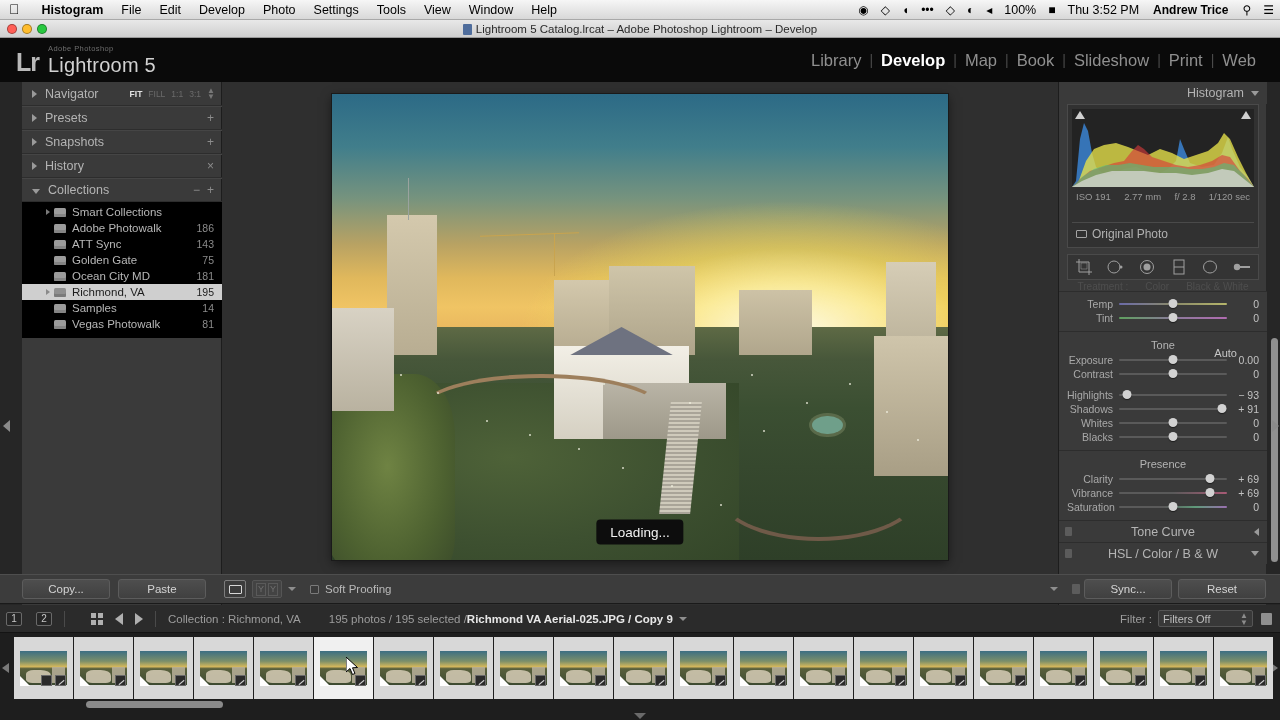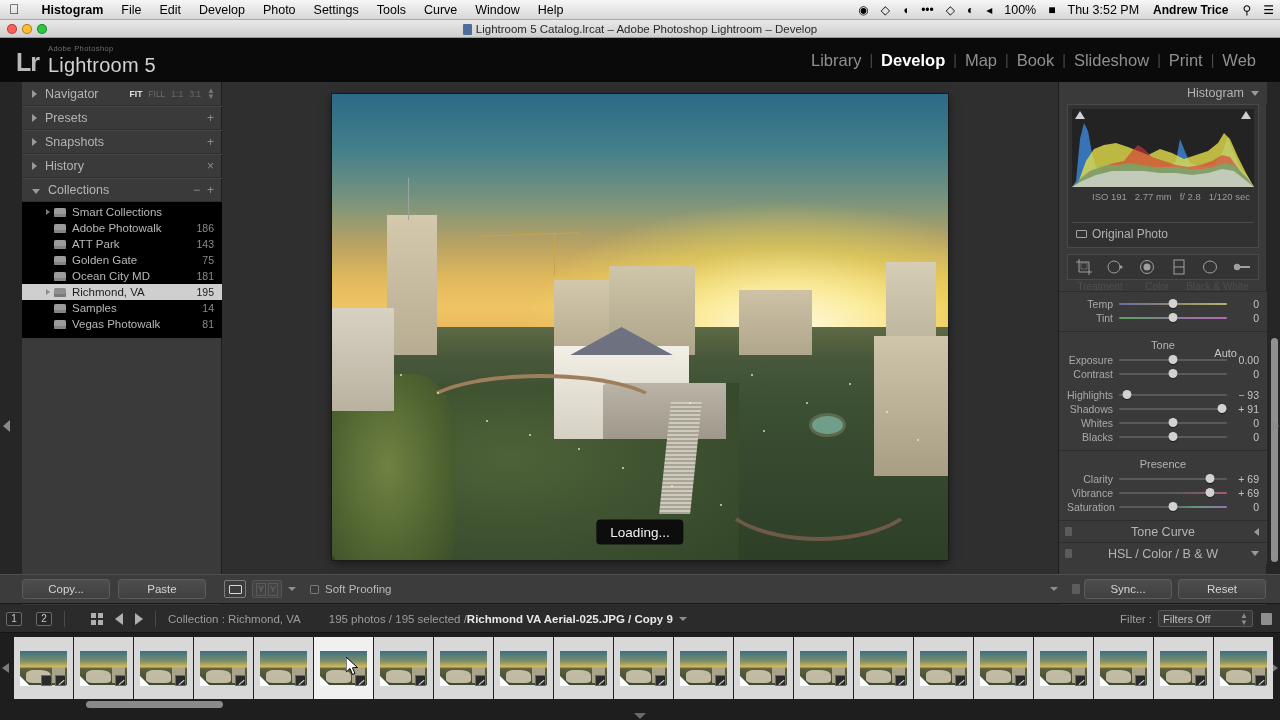--- a/index.html
+++ b/index.html
@@ -159,21 +159,21 @@
             padding-right: 8px; font-size: 12.5px; color: #b4b4b4; background: #3a3a3a; }
   .rp-hdr .tri2 { width: 0; height: 0; margin-left: 7px;
      border-left: 4px solid transparent; border-right: 4px solid transparent; border-top: 5px solid #9a9a9a; }
 
   .histbox { margin: 0 8px; background: #313131; border: 1px solid #4a4a4a; padding: 4px; }
   .hist { position: relative; height: 78px; background: #232323; overflow: hidden; }
   .clip { position: absolute; top: 2px; width: 0; height: 0;
      border-left: 5px solid transparent; border-right: 5px solid transparent; border-bottom: 8px solid #d0d0d0; }
   .clip.l { left: 3px; } .clip.r { right: 3px; }
   .exif { display: flex; justify-content: space-between; font-size: 9.5px; color: #9a9a9a;
-          padding: 4px 4px 2px 4px; margin-left: 16px; }
+          padding: 4px 4px 2px 4px; }
   .origrow { display: flex; align-items: center; font-size: 12px; color: #b0b0b0;
              border-top: 1px solid #4a4a4a; padding: 4px 4px 2px 4px; margin-top: 18px; }
   .croprect { width: 11px; height: 8px; border: 1px solid #a5a5a5; margin-right: 5px; border-radius: 1px; }
 
   .toolstrip { margin: 6px 8px 0 8px; height: 26px; background: #343434;
      border: 1px solid #4a4a4a; display: flex; align-items: center; justify-content: space-around; }
   .tsicon { width: 18px; height: 18px; opacity: .72; }
   .treatrow { display: flex; justify-content: space-around; font-size: 10px; color: #4e4e4e;
      padding: 1px 10px 0 10px; overflow: hidden; height: 11px; }
 
@@ -292,21 +292,21 @@
 
   <div class="macbar">
     <span class="apple"></span>
     <span class="mitem bold">Histogram</span>
     <span class="mitem">File</span>
     <span class="mitem">Edit</span>
     <span class="mitem">Develop</span>
     <span class="mitem">Photo</span>
     <span class="mitem">Settings</span>
     <span class="mitem">Tools</span>
-    <span class="mitem">Curve</span>
+    <span class="mitem">View</span>
     <span class="mitem">Window</span>
     <span class="mitem">Help</span>
     <span class="right">
       <span class="si">◉</span>
       <span class="si">◇</span>
       <span class="si">◖</span>
       <span class="si">•••</span>
       <span class="si">◇</span>
       <span class="si">◐</span>
       <span class="si">◂</span>
@@ -417,21 +417,21 @@
           </div>
           <div class="colrow">
             <span class="disc hid"></span>
             <span class="folder"></span>
             <span class="cname">Adobe Photowalk</span>
             <span class="ccount">186</span>
           </div>
           <div class="colrow">
             <span class="disc hid"></span>
             <span class="folder"></span>
-            <span class="cname">ATT Park</span>
+            <span class="cname">ATT Sync</span>
             <span class="ccount">143</span>
           </div>
           <div class="colrow">
             <span class="disc hid"></span>
             <span class="folder"></span>
             <span class="cname">Golden Gate</span>
             <span class="ccount">75</span>
           </div>
           <div class="colrow">
             <span class="disc hid"></span>

